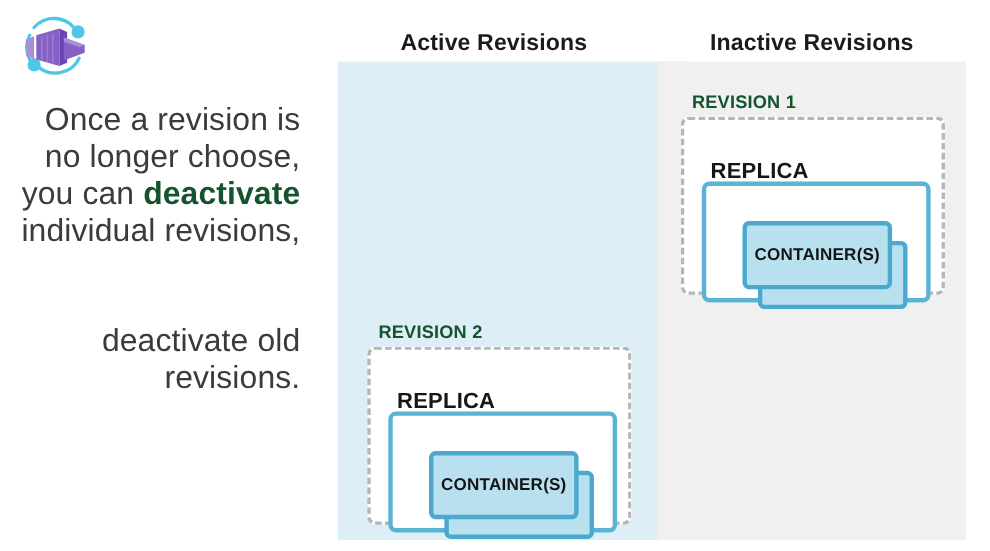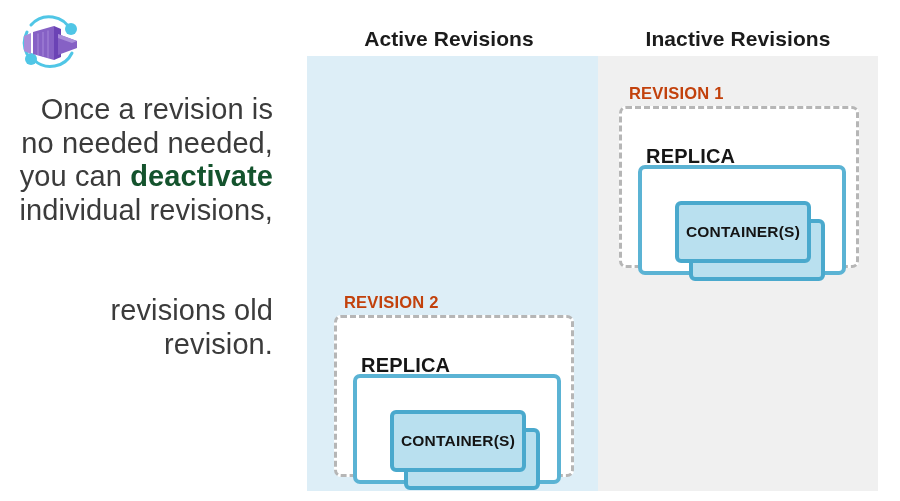--- a/index.html
+++ b/index.html
@@ -78,21 +78,21 @@
   
   .revision-group {
     position: absolute;
   }
   .revision-label {
     position: absolute;
     left: 10px;
     top: 0px;
     font-size: 16.5px;
     font-weight: 700;
-    color: #c2410c;
+    color: #14532d;
     letter-spacing: 0.2px;
     white-space: nowrap;
   }
   .revision-dashed {
     position: absolute;
     left: 0;
     top: 22px;
     right: 0;
     bottom: 0;
     background: #ffffff;
@@ -195,27 +195,27 @@
       <path d="M 29 20 L 29 44.4" stroke="#9b7ad2" stroke-width="1.6" fill="none"></path>
       <path d="M 34 18.6 L 34 45.8" stroke="#9b7ad2" stroke-width="1.6" fill="none"></path>
 
       <path d="M 44 22 L 63 29 L 63 36 L 44 43 Z" fill="#8661c5"></path>
       <path d="M 44 22 L 63 29 L 58 31 L 44 26 Z" fill="#a98eda"></path>
     </svg>
   </div>
 
   <div id="caption">
     <span>Once a revision is</span><br>
-    <span>no needed needed,</span><br>
+    <span>no longer choose,</span><br>
     <span>you can </span><b>deactivate</b><br>
     <span>individual revisions,</span><br>
     <br>
     <br>
-    <span>revisions old</span><br>
-    <span>revision.</span>
+    <span>deactivate old</span><br>
+    <span>revisions.</span>
   </div>
 
   <div class="col-heading" id="heading-inactive">Inactive Revisions</div>
   <div class="col-heading" id="heading-active">Active Revisions</div>
 
   <div class="panel" id="panel-active">
 
     <div class="revision-group" id="revision-2" style="left:27px; top:237px;">
       <div class="revision-label">REVISION 2</div>
       <div class="revision-dashed">

